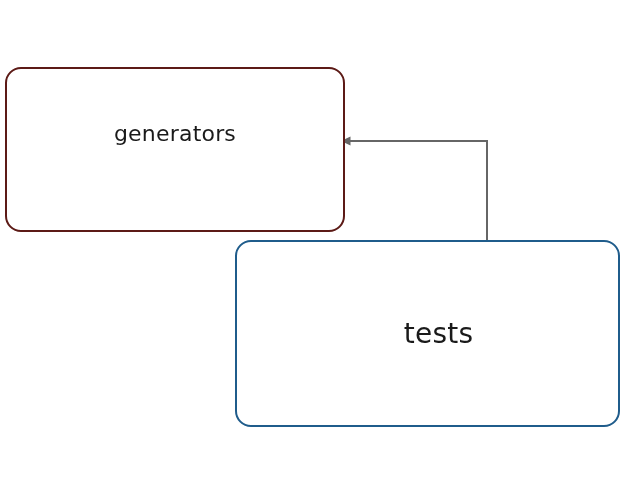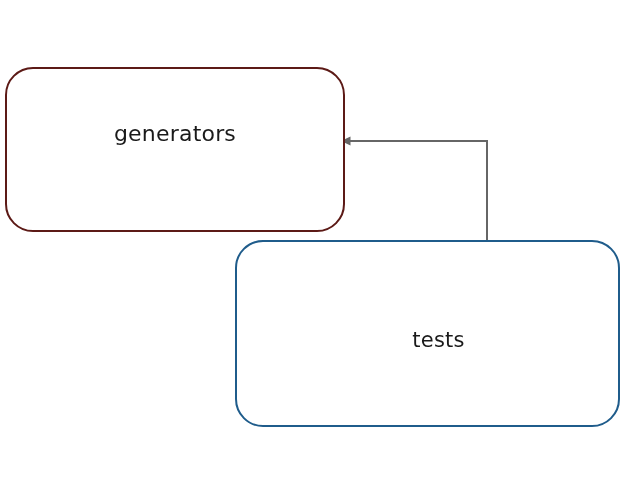--- a/index.html
+++ b/index.html
@@ -25,21 +25,21 @@
     width: 638px;
     height: 479px;
     pointer-events: none;
   }
   .node {
     position: absolute;
     box-sizing: border-box;
     background: #ffffff;
     border-style: solid;
     border-width: 2px;
-    border-radius: 28px;
+    border-radius: 16px;
     display: flex;
     align-items: center;
     justify-content: center;
   }
   .node-label {
     font-family: "DejaVu Sans", sans-serif;
     font-weight: 400;
     color: #1a1a1a;
     letter-spacing: 0.2px;
     white-space: nowrap;
@@ -60,23 +60,23 @@
   }
   #node-tests {
     left: 235px;
     top: 240px;
     width: 385px;
     height: 187px;
     border-color: #1F5C8B;
     z-index: 3;
   }
   #node-tests .node-label {
-    font-size: 21px;
+    font-size: 28px;
     position: relative;
-    top: 6px;
+    top: 0px;
     margin-left: 22px;
   }
 </style>
 </head>
 <body>
 
 <div id="canvas">
 
   <svg id="edge-layer" viewBox="0 0 638 479">
     <defs>

